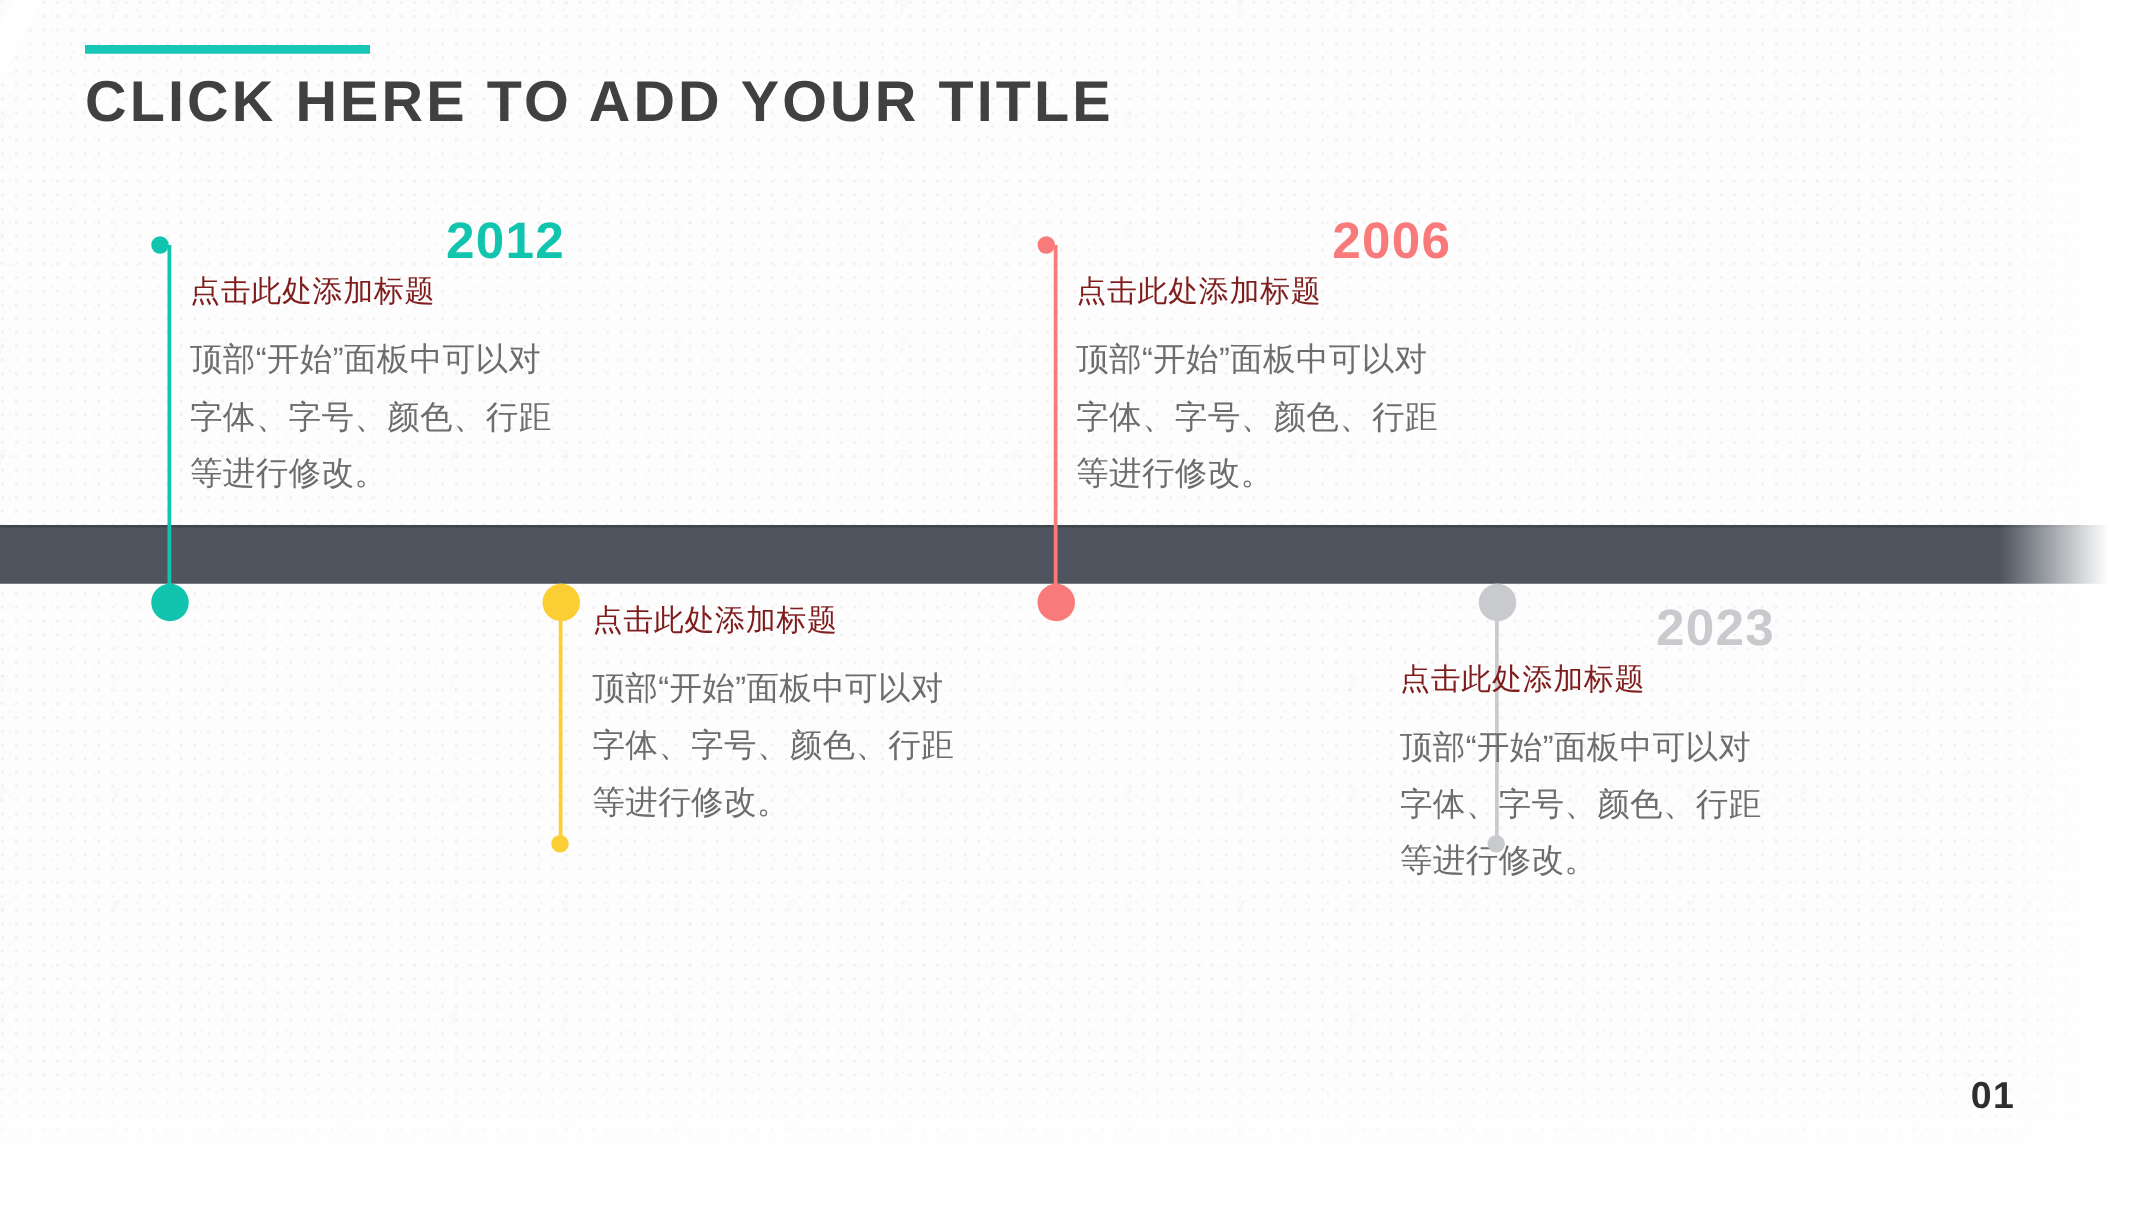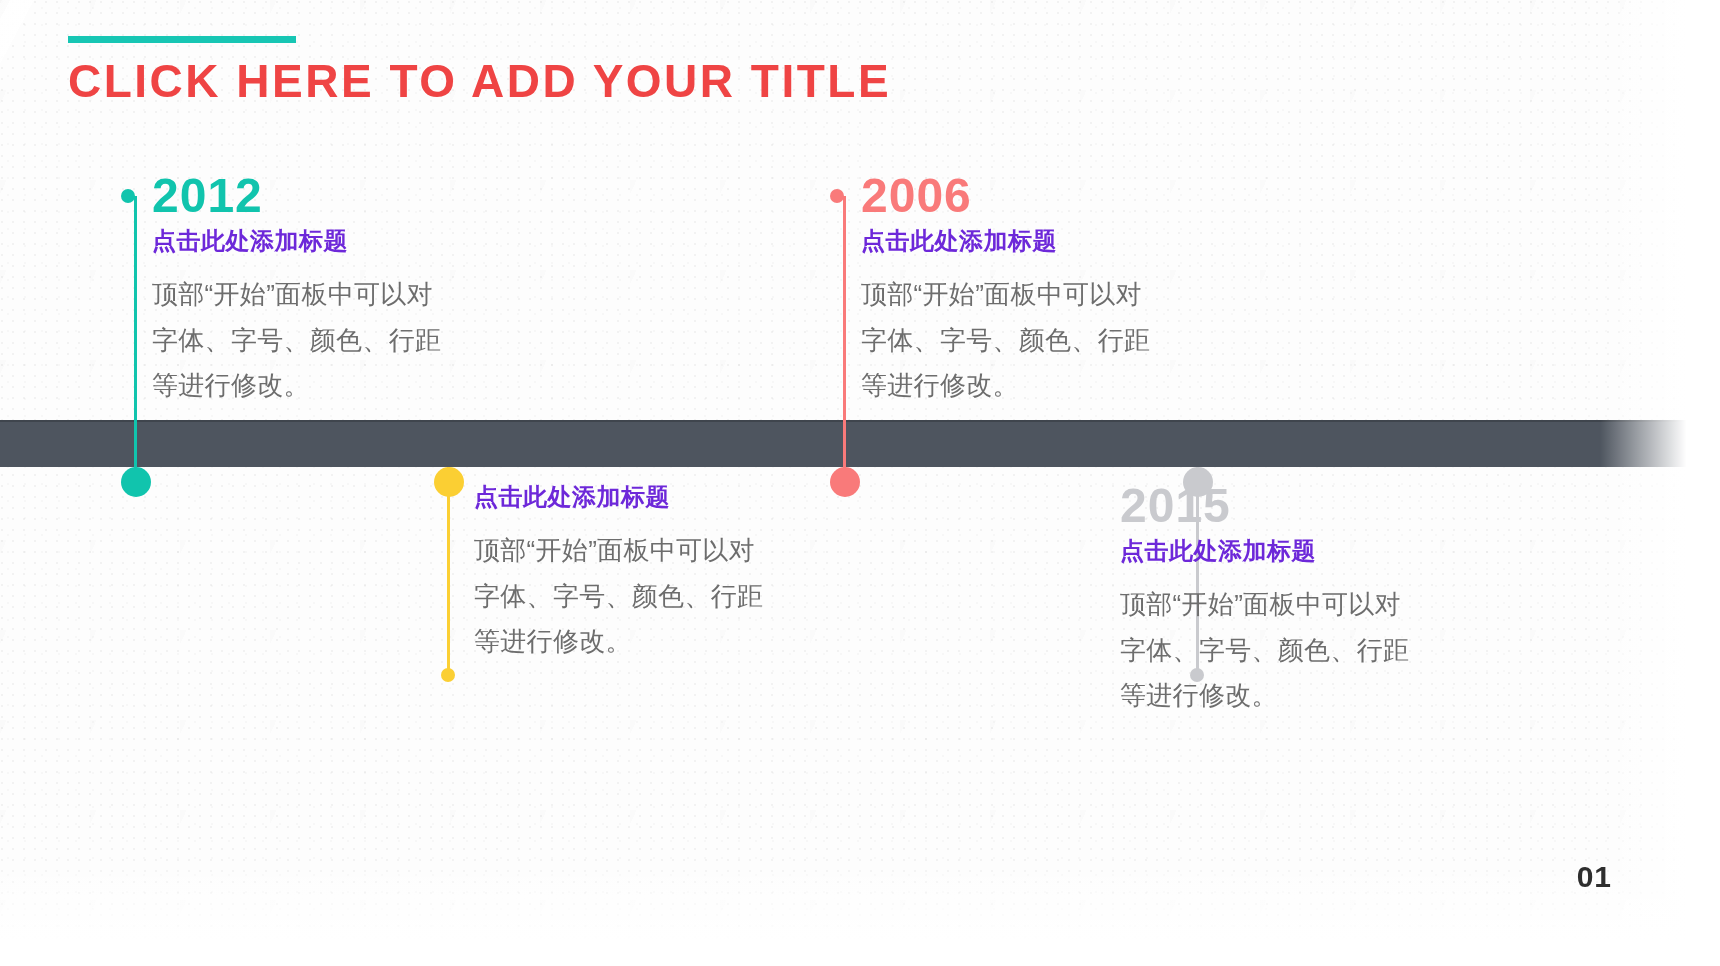--- a/index.html
+++ b/index.html
@@ -41,21 +41,21 @@
   
   .title-rule {
     position:absolute; left:68px; top:36px;
     width:228px; height:7px;
     background:#17c6b4;
     z-index:3;
   }
   .page-title {
     position:absolute; left:68px; top:54px;
     font-size:46px; font-weight:bold; letter-spacing:2.5px;
-    color:#ef4444;
+    color:#404040;
     white-space:nowrap;
     z-index:3;
   }
 
   
   .timeline-bar {
     position:absolute; left:0; top:420px;
     width:1720px; height:47px;
     background:#4e555f;
     z-index:2;
@@ -80,30 +80,31 @@
   .dot-small {
     position:absolute;
     width:14px; height:14px;
     border-radius:50%;
     z-index:4;
   }
 
   
   .entry { position:absolute; z-index:3; }
   .entry-year {
-    font-size:48px;
+    font-size:41px;
     font-weight:bold;
     letter-spacing:1px;
     line-height:1.0;
     margin-bottom:6px;
+    text-align:right;
   }
   .entry-subtitle {
     font-size:24px;
-    font-weight:bold;
-    color:#6d28d9;
+    font-weight:normal;
+    color:#7f1d1d;
     line-height:1.25;
     margin-bottom:16px;
     letter-spacing:0.5px;
   }
   .entry-body {
     font-size:26px;
     color:#6d6d6d;
     line-height:1.75;
     width:300px;
     letter-spacing:0.3px;
@@ -157,21 +158,21 @@
   <div class="entry-year" style="color:#f97a7a;">2006</div>
   <div class="entry-subtitle">点击此处添加标题</div>
   <div class="entry-body">顶部“开始”面板中可以对字体、字号、颜色、行距等进行修改。</div>
 </div>
 
 <div class="connector" style="left:1196px; top:467px; height:214px; background:#c9cace;"></div>
 <div class="dot" style="left:1183px; top:467px; background:#c9cace;"></div>
 <div class="dot-small" style="left:1190px; top:668px; background:#c9cace;"></div>
 
 <div class="entry" style="left:1120px; top:482px;">
-  <div class="entry-year" style="color:#c9cace;">2015</div>
+  <div class="entry-year" style="color:#c9cace;">2023</div>
   <div class="entry-subtitle">点击此处添加标题</div>
   <div class="entry-body">顶部“开始”面板中可以对字体、字号、颜色、行距等进行修改。</div>
 </div>
 
 <div class="right-fade"></div>
 <div class="bottom-fade"></div>
 
 <div class="page-number">01</div>
 
 </body></html>

